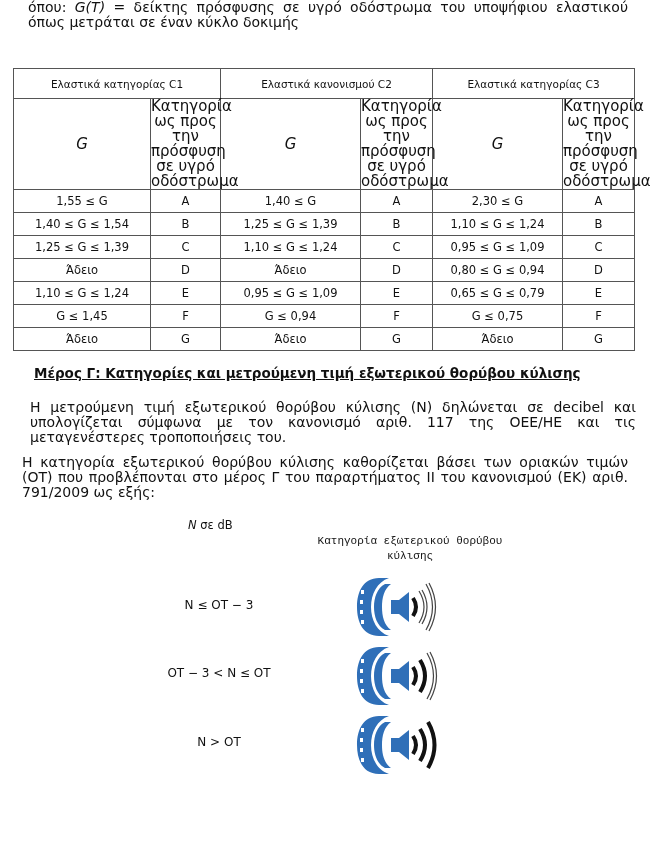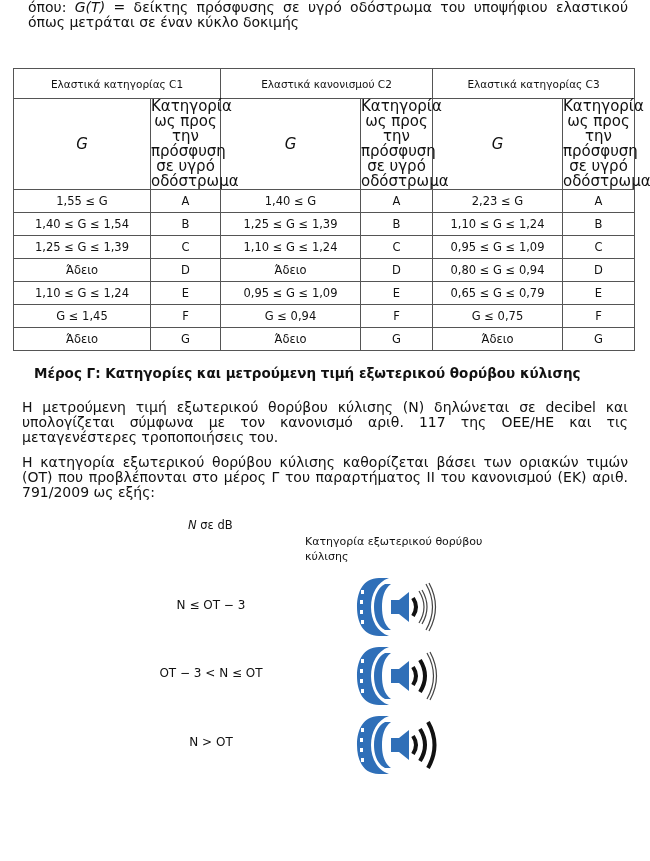--- a/index.html
+++ b/index.html
@@ -18,34 +18,34 @@
     border-collapse: collapse; font-size: 11.5px; table-layout: fixed;
   }
   table.grip td {
     border: 1px solid #555; text-align: center; vertical-align: middle; padding: 0;
   }
   table.grip tr.group-head td { height: 29px; font-size: 10.5px; }
   table.grip tr.col-head td { height: 68px; font-size: 15px; line-height: 15px; }
   table.grip tr.data td { height: 22px; }
   .g-it { font-style: italic; }
   .heading {
-    position: absolute; left: 34px; top: 365px; font-size: 13.5px; font-weight: bold;
+    position: absolute; left: 34px; top: 365px; font-size: 13.5px; font-weight: bold; text-decoration: underline;
   }
-  .p1 { top: 400px; }
+  .p1 { top: 400px; margin-left: 8px; }
   .p2 { top: 455px; }
   .noise-head-left {
     position: absolute; left: 188px; top: 518px; font-size: 11.5px;
   }
   .noise-head-left i { font-style: italic; }
   .noise-head-right {
-    position: absolute; left: 305px; top: 534px; width: 210px; text-align: left;
-    font-size: 11px; line-height: 15px;
+    position: absolute; left: 305px; top: 534px; width: 210px; text-align: center;
+    font-size: 11px; line-height: 15px; font-family: Liberation Mono, monospace;
   }
   .noise-row-label {
-    position: absolute; font-size: 12px; text-align: center; width: 160px; left: 131px;
+    position: absolute; font-size: 12px; text-align: center; width: 160px; left: 139px;
   }
   .noise-icon { position: absolute; left: 355px; width: 90px; height: 62px; }
 </style>
 </head>
 <body>
 
 <div class="para intro">
   <span>όπου: </span><i>G(T)</i><span> = δείκτης πρόσφυσης σε υγρό οδόστρωμα του υποψήφιου ελαστικού όπως μετράται σε έναν κύκλο δοκιμής</span>
 </div>
 
@@ -70,21 +70,21 @@
     <td class="g-it">G</td>
     <td>Κατηγορία ως προς την πρόσφυση σε υγρό οδόστρωμα</td>
     <td class="g-it">G</td>
     <td>Κατηγορία ως προς την πρόσφυση σε υγρό οδόστρωμα</td>
   </tr>
   <tr class="data">
     <td>1,55 ≤ G</td>
     <td>A</td>
     <td>1,40 ≤ G</td>
     <td>A</td>
-    <td>2,23 ≤ G</td>
+    <td>2,30 ≤ G</td>
     <td>A</td>
   </tr>
   <tr class="data">
     <td>1,40 ≤ G ≤ 1,54</td>
     <td>B</td>
     <td>1,25 ≤ G ≤ 1,39</td>
     <td>B</td>
     <td>1,10 ≤ G ≤ 1,24</td>
     <td>B</td>
   </tr>

